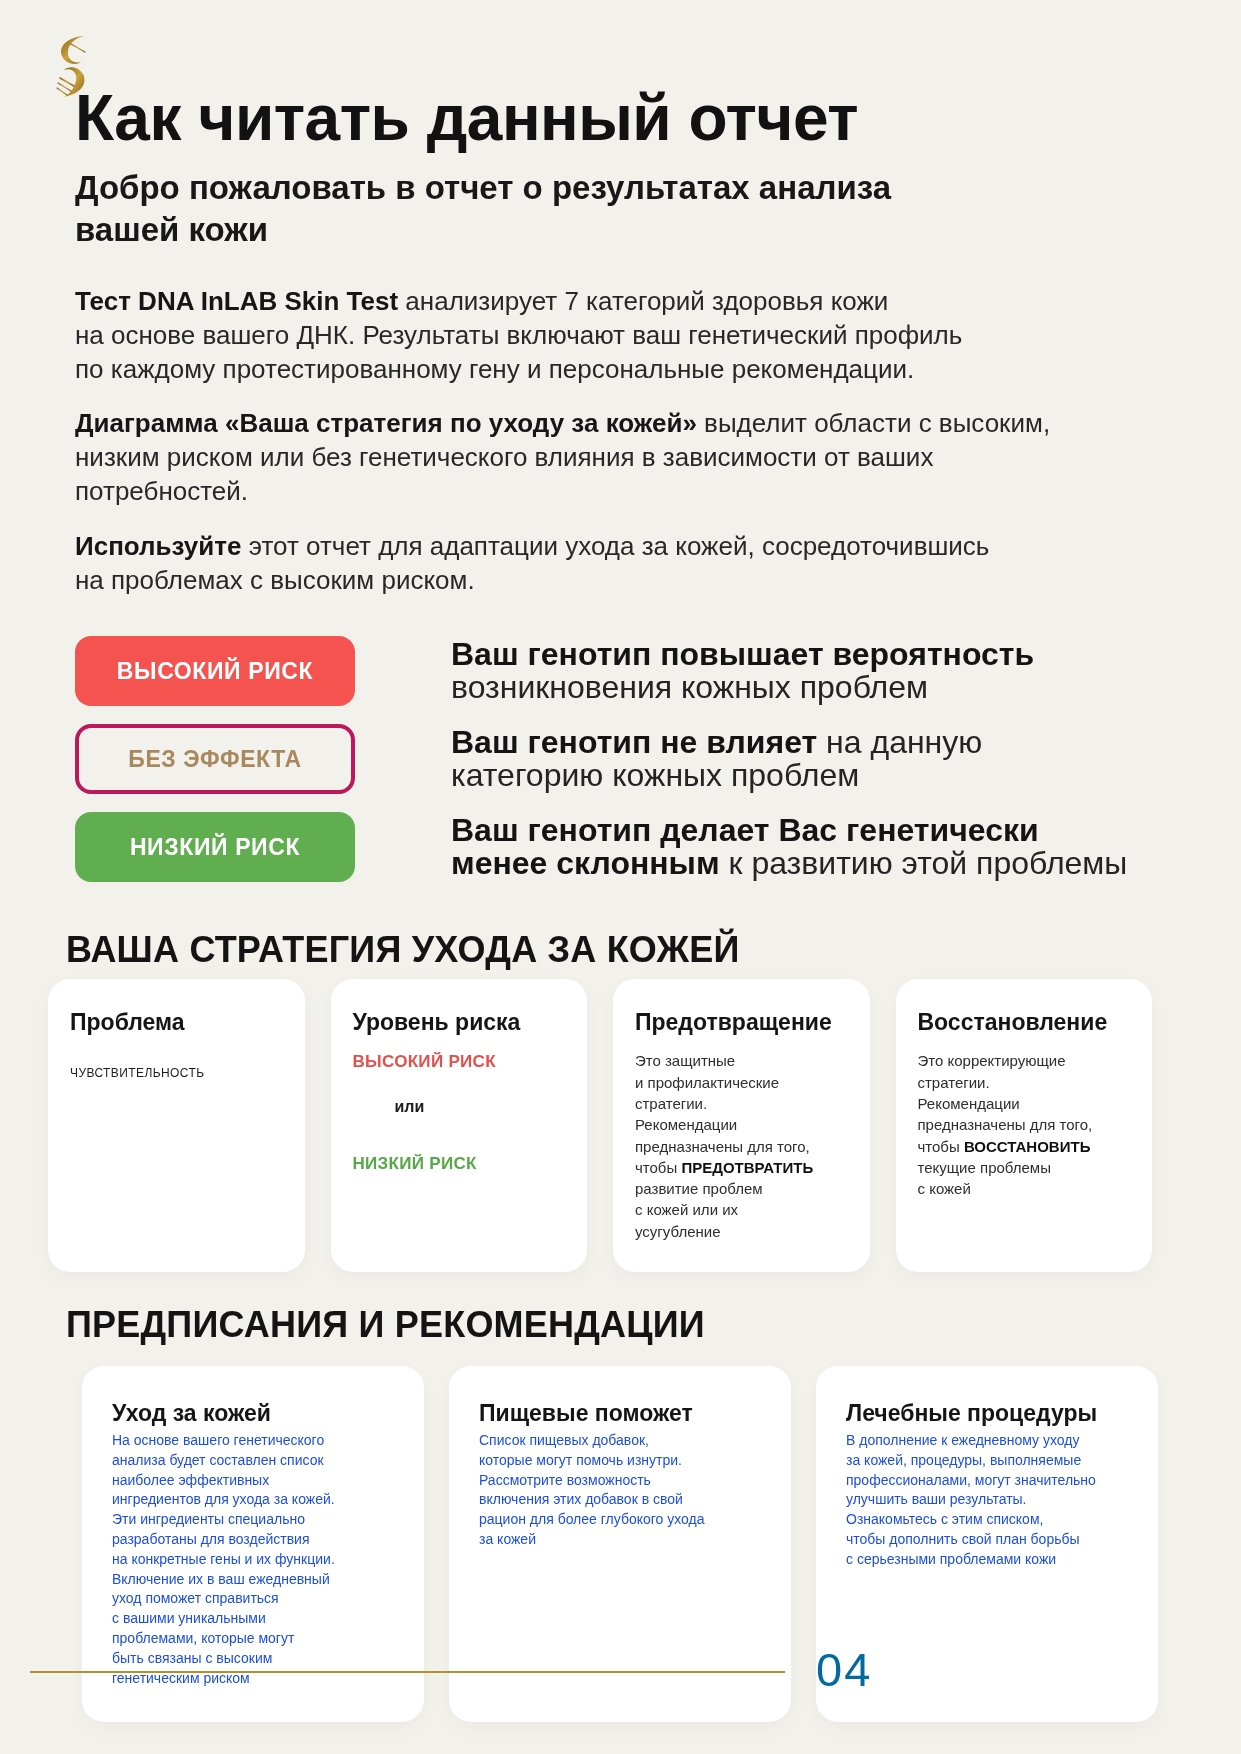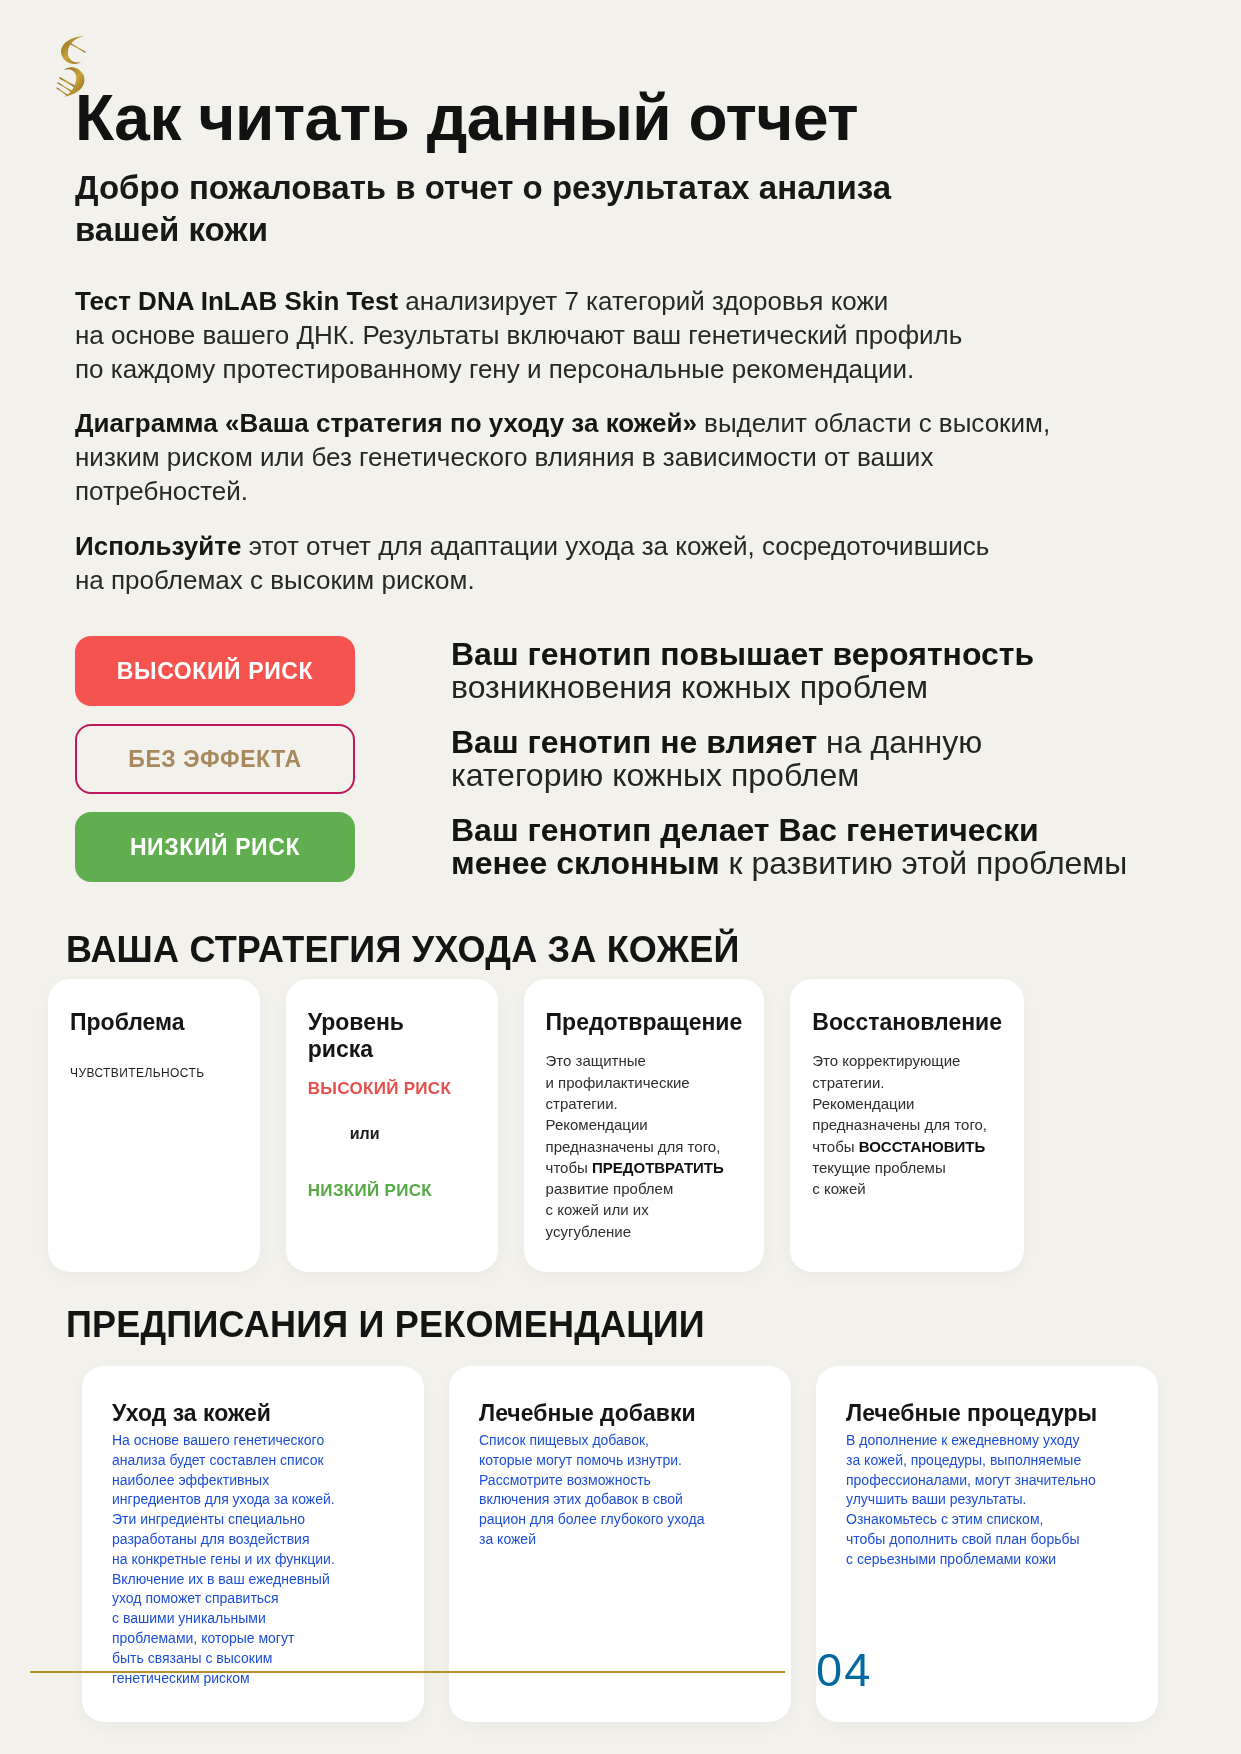--- a/index.html
+++ b/index.html
@@ -19,30 +19,30 @@
   .para b { font-weight:700; color:#161616; }
 
   .legend { margin-top:39px; display:flex; flex-direction:column; gap:18px; }
   .legend-row { display:flex; align-items:center; }
   .badge {
     flex:0 0 280px; width:280px; min-height:70px; box-sizing:border-box;
     border-radius:16px; display:flex; align-items:center; justify-content:center;
     font-size:23px; font-weight:700; letter-spacing:0.6px;
   }
   .badge-high { background:#F4534F; color:#ffffff; }
-  .badge-none { background:transparent; border:2px solid #be185d; color:#A8885C; }
+  .badge-none { background:transparent; border:4px solid #be185d; color:#A8885C; }
   .badge-low  { background:#61AE50; color:#ffffff; }
   .legend-desc { margin-left:96px; font-size:32px; line-height:33px; color:#242424; white-space:pre-line; }
   .legend-desc b { font-weight:700; color:#141414; }
 
   .section-heading { margin-top:47px; margin-left:-9px; font-size:36px; line-height:42px; font-weight:700; color:#141414; letter-spacing:0.2px; }
   .section-heading.second { margin-top:32px; }
 
   .cards-4 {
-    margin-left:-27px; margin-top:8px; width:976px;
+    margin-left:-27px; margin-top:8px; width:1104px;
     display:grid; grid-template-columns:repeat(4,1fr); gap:26px;
   }
   .card {
     background:#ffffff; border-radius:22px; box-sizing:border-box;
     padding:30px 22px; box-shadow:0 6px 18px rgba(0,0,0,0.035);
   }
   .cards-4 .card { min-height:264px; }
   .card-title { font-size:23px; font-weight:700; color:#151515; }
   .card-value { margin-top:30px; font-size:12px; font-weight:400; letter-spacing:0.4px; color:#1e1e1e; }
   .risk-high-text { margin-top:16px; font-size:17px; font-weight:700; letter-spacing:0.3px; color:#E4504C; }
@@ -178,21 +178,21 @@
 на конкретные гены и их функции.
 Включение их в ваш ежедневный
 уход поможет справиться
 с вашими уникальными
 проблемами, которые могут
 быть связаны с высоким
 генетическим риском</div>
       </div>
 
       <div class="card">
-        <div class="card-title">Лечебные добавки</div>
+        <div class="card-title">Пищевые поможет</div>
         <div class="presc-body">Список пищевых добавок,
 которые могут помочь изнутри.
 Рассмотрите возможность
 включения этих добавок в свой
 рацион для более глубокого ухода
 за кожей</div>
       </div>
 
       <div class="card">
         <div class="card-title">Лечебные процедуры</div>

